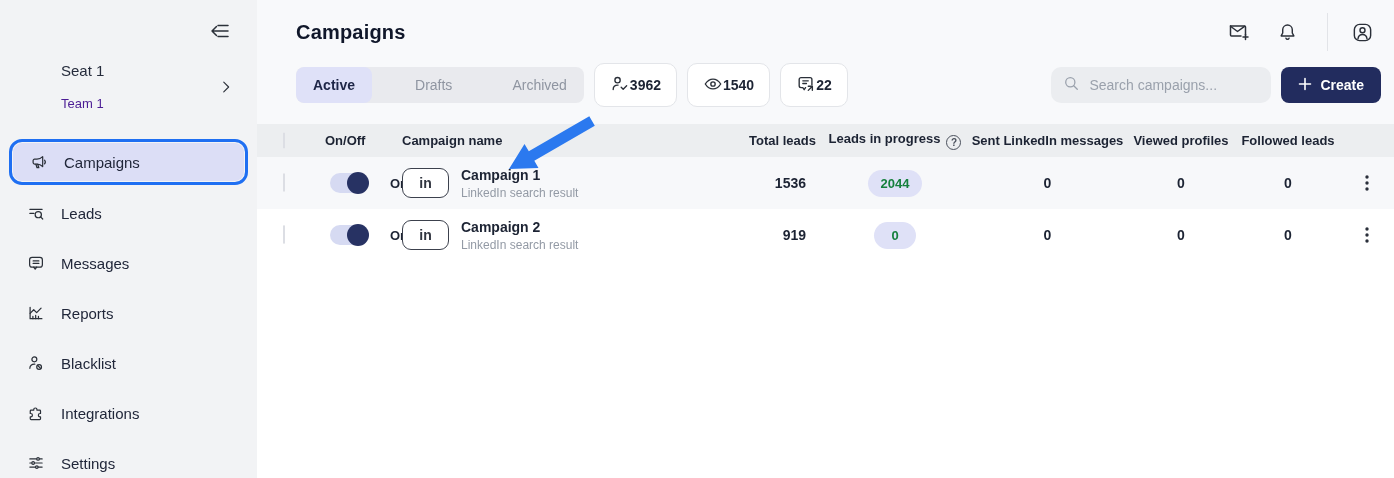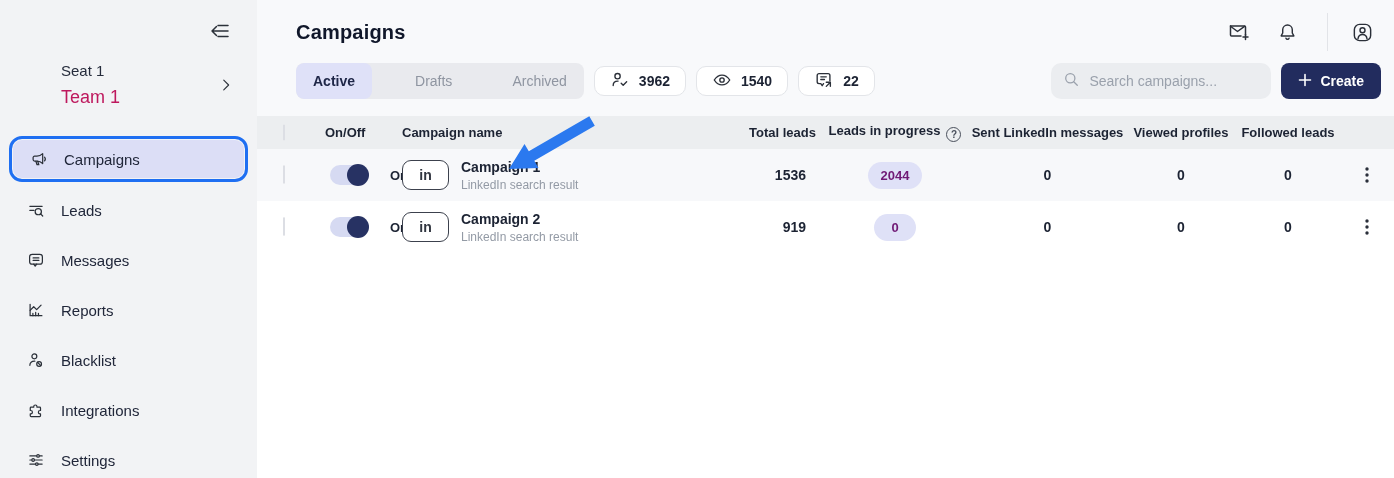--- a/index.html
+++ b/index.html
@@ -7,21 +7,21 @@
     font-family:"Liberation Sans", sans-serif; color:#1c2333; }
   .app { position:relative; display:flex; width:1394px; height:478px; }
 
   
   .sidebar { width:257px; flex-shrink:0; background:#f2f3f5; padding-top:16px; }
   .collapse-btn { width:26px; height:26px; margin:2px 24px 0 auto; cursor:pointer;
     display:flex; align-items:center; justify-content:center; }
   .seat { display:flex; align-items:center; margin-top:18px; padding:0 22px 0 61px; }
   .seat-text { flex:1; }
   .seat-title { font-size:15px; font-weight:500; color:#262c3c; }
-  .seat-sub { font-size:18px; color:#be185d; margin-top:8px; }
+  .seat-sub { font-size:13px; color:#4c1d95; margin-top:17px; }
   nav { margin-top:28px; }
   .nav-item { display:flex; align-items:center; height:44px; padding-left:27px;
     font-size:15px; color:#21273a; cursor:pointer; }
   .nav-item .ic { width:18px; height:18px; margin-right:16px; flex-shrink:0; display:flex; }
   .nav-item + .nav-item, .active-wrap + .nav-item, .nav-item + .active-wrap { margin-top:6px; }
   .active-wrap { margin:0 9px 6px 9px; border:3.5px solid #1f6ff2; border-radius:13px; padding:1px; }
   .active-wrap .nav-item { background:#dcdef6; border-radius:9px; height:38px; padding-left:17px; }
   svg.icon { stroke:#2b3039; stroke-width:1.5; fill:none; stroke-linecap:round; stroke-linejoin:round; }
 
   
@@ -32,22 +32,22 @@
   .header-icons { margin-left:auto; display:flex; align-items:center; }
   .hicon { width:24px; height:24px; display:flex; align-items:center; justify-content:center; cursor:pointer; }
   .hicon + .hicon { margin-left:24px; }
   .vdivider { width:1px; height:38px; background:#e2e4e8; margin:0 22px 0 28px; }
 
   .toolbar { display:flex; align-items:center; margin-top:15px; padding:0 13px 17px 39px; }
   .tab-group { display:flex; background:#e9eaee; border-radius:8px; overflow:hidden; height:36px;gap:26px; }
   .tab { display:flex; align-items:center; padding:0 17px; font-size:14px; color:#8f95a1;
     cursor:pointer; font-weight:500; }
   .tab.selected { background:#dfe1f8; color:#1e2647; font-weight:700; border-radius:8px; }
-  .chip { display:flex; align-items:center; gap:9px; background:#ffffff; border:1px solid #e3e5e9;
-    border-radius:10px; height:30px; padding:0 15px; margin-left:10px; font-size:14px;
+  .chip { display:flex; align-items:center; background:#ffffff; border:1px solid #e3e5e9;
+    border-radius:10px; height:44px; padding:0 15px; margin-left:10px; font-size:14px;
     font-weight:700; color:#1c2333; cursor:pointer; }
   .chip:first-of-type { margin-left:7px; }
   .search-box { margin-left:auto; display:flex; align-items:center; gap:9px; width:220px; height:36px;
     background:#ebedf0; border-radius:10px; padding:0 12px; }
   .search-box input { border:none; outline:none; background:transparent; font-size:14px; width:100%;
     color:#3a4150; font-family:"Liberation Sans", sans-serif; }
   .search-box input::placeholder { color:#9aa1ac; }
   .create-btn { margin-left:10px; display:flex; align-items:center; gap:8px; height:36px; padding:0 17px;
     background:#222c5e; color:#fff; border:none; border-radius:8px; font-size:14px; font-weight:600;
     font-family:"Liberation Sans", sans-serif; cursor:pointer; }
@@ -80,21 +80,21 @@
   .toggle-label { font-size:13px; font-weight:600; color:#1c2333; }
 
   .cell-name { padding-left:12px; gap:12px; }
   .li-badge { width:47px; height:30px; border:1.6px solid #3c414d; border-radius:9px; background:#fff;
     display:flex; align-items:center; justify-content:center; font-size:14px; font-weight:700;
     color:#30353f; flex-shrink:0; }
   .camp-name { font-size:14px; font-weight:600; color:#1c2333; cursor:pointer; }
   .camp-type { font-size:12px; color:#939aa5; margin-top:3px; }
 
   .pill { display:inline-block; min-width:42px; padding:6px 13px; background:#dfe1f7; border-radius:14px;
-    font-size:13px; font-weight:600; color:#701a75; }
+    font-size:13px; font-weight:600; color:#15803d; }
   .kebab { display:flex; justify-content:center; cursor:pointer; }
 
   
   .arrow-overlay { position:absolute; left:480px; top:105px; pointer-events:none; z-index:6; }
 </style>
 </head>
 <body>
 
 <div class="app">
 

